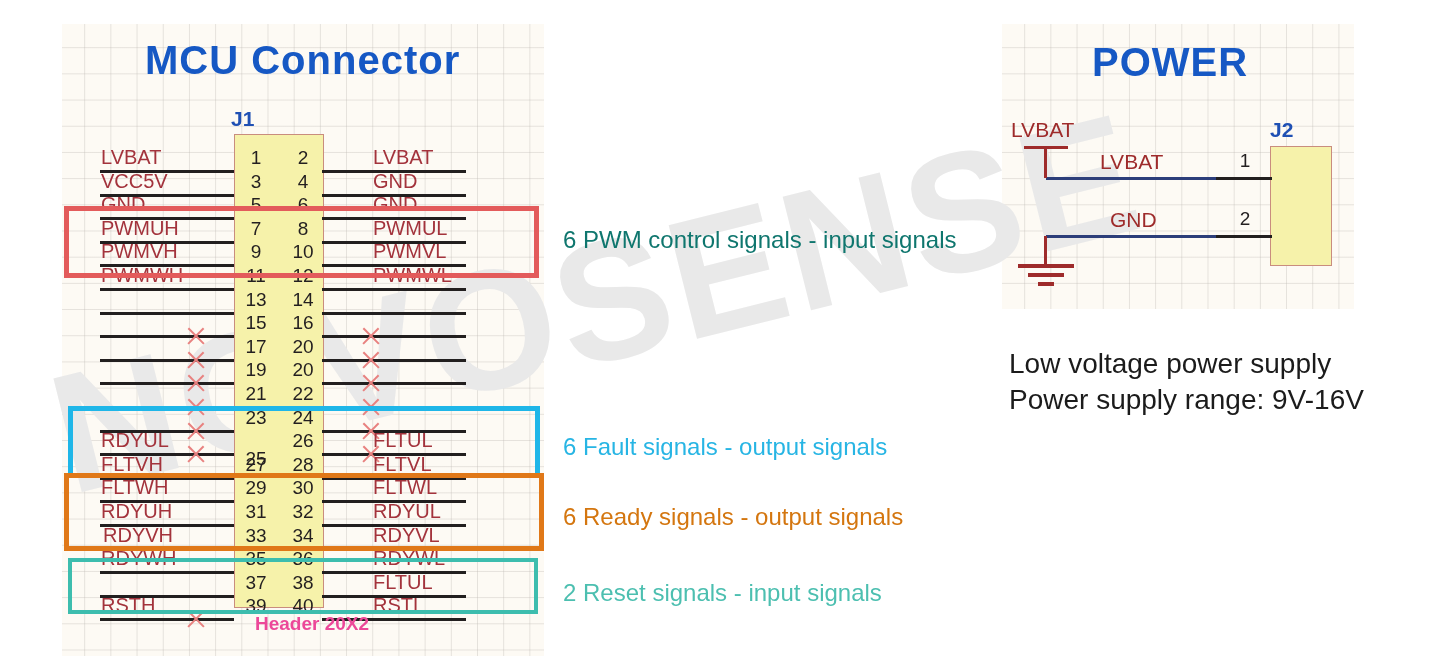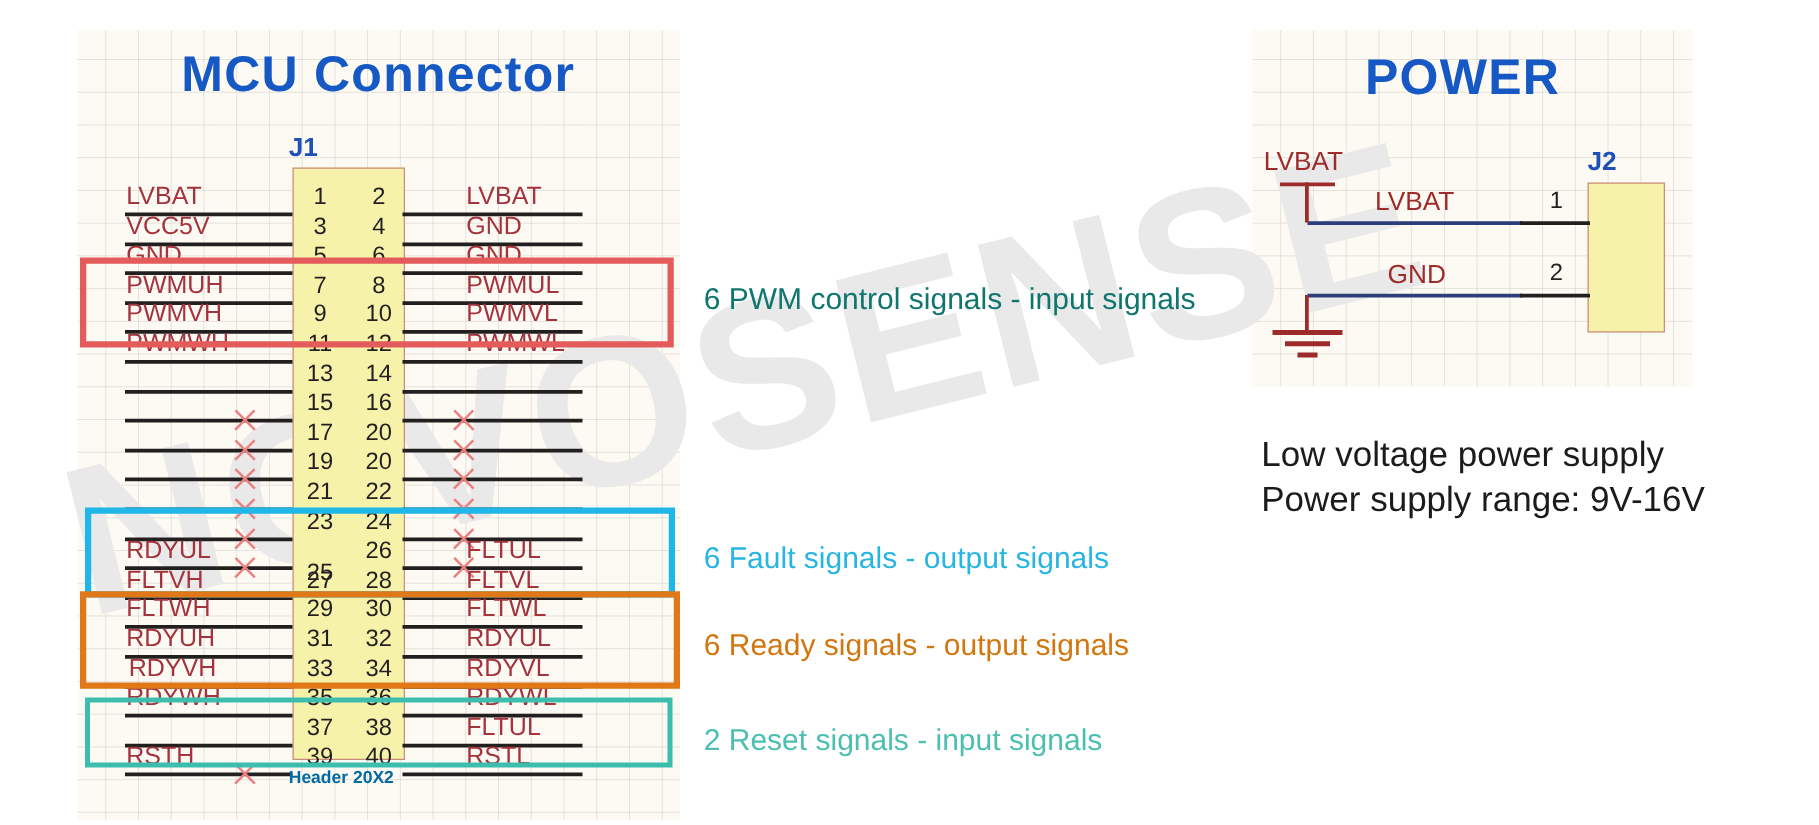--- a/index.html
+++ b/index.html
@@ -23,21 +23,21 @@
 
   
   .sch-title{position:absolute;color:#1658c4;font-weight:700;z-index:6;}
   #mcu-title{left:145px;top:38px;font-size:40px;letter-spacing:1px;}
   #power-title{left:1092px;top:40px;font-size:40px;letter-spacing:1px;}
 
   .ref-des{position:absolute;color:#1f50b4;font-weight:700;font-size:21px;z-index:7;}
   #j1-ref{left:231px;top:107px;}
   #j2-ref{left:1270px;top:118px;}
 
-  .part-name{position:absolute;color:#0369a1;font-weight:700;font-size:14px;z-index:7;}
+  .part-name{position:absolute;color:#ec4899;font-weight:700;font-size:19px;z-index:7;margin-left:24px;}
   #j1-part{left:231px;top:613px;}
 
   
   .conn-body{position:absolute;background:#f6f2aa;border:1.6px solid #c98d7e;z-index:4;}
   #j1-body{left:234px;top:134px;width:88px;height:472px;}
   #j2-body{left:1270px;top:146px;width:60px;height:118px;}
 
   
   .pin-num{position:absolute;font-size:19px;color:#231f20;z-index:6;
            font-family:"Liberation Sans",sans-serif;text-align:center;width:26px;}

